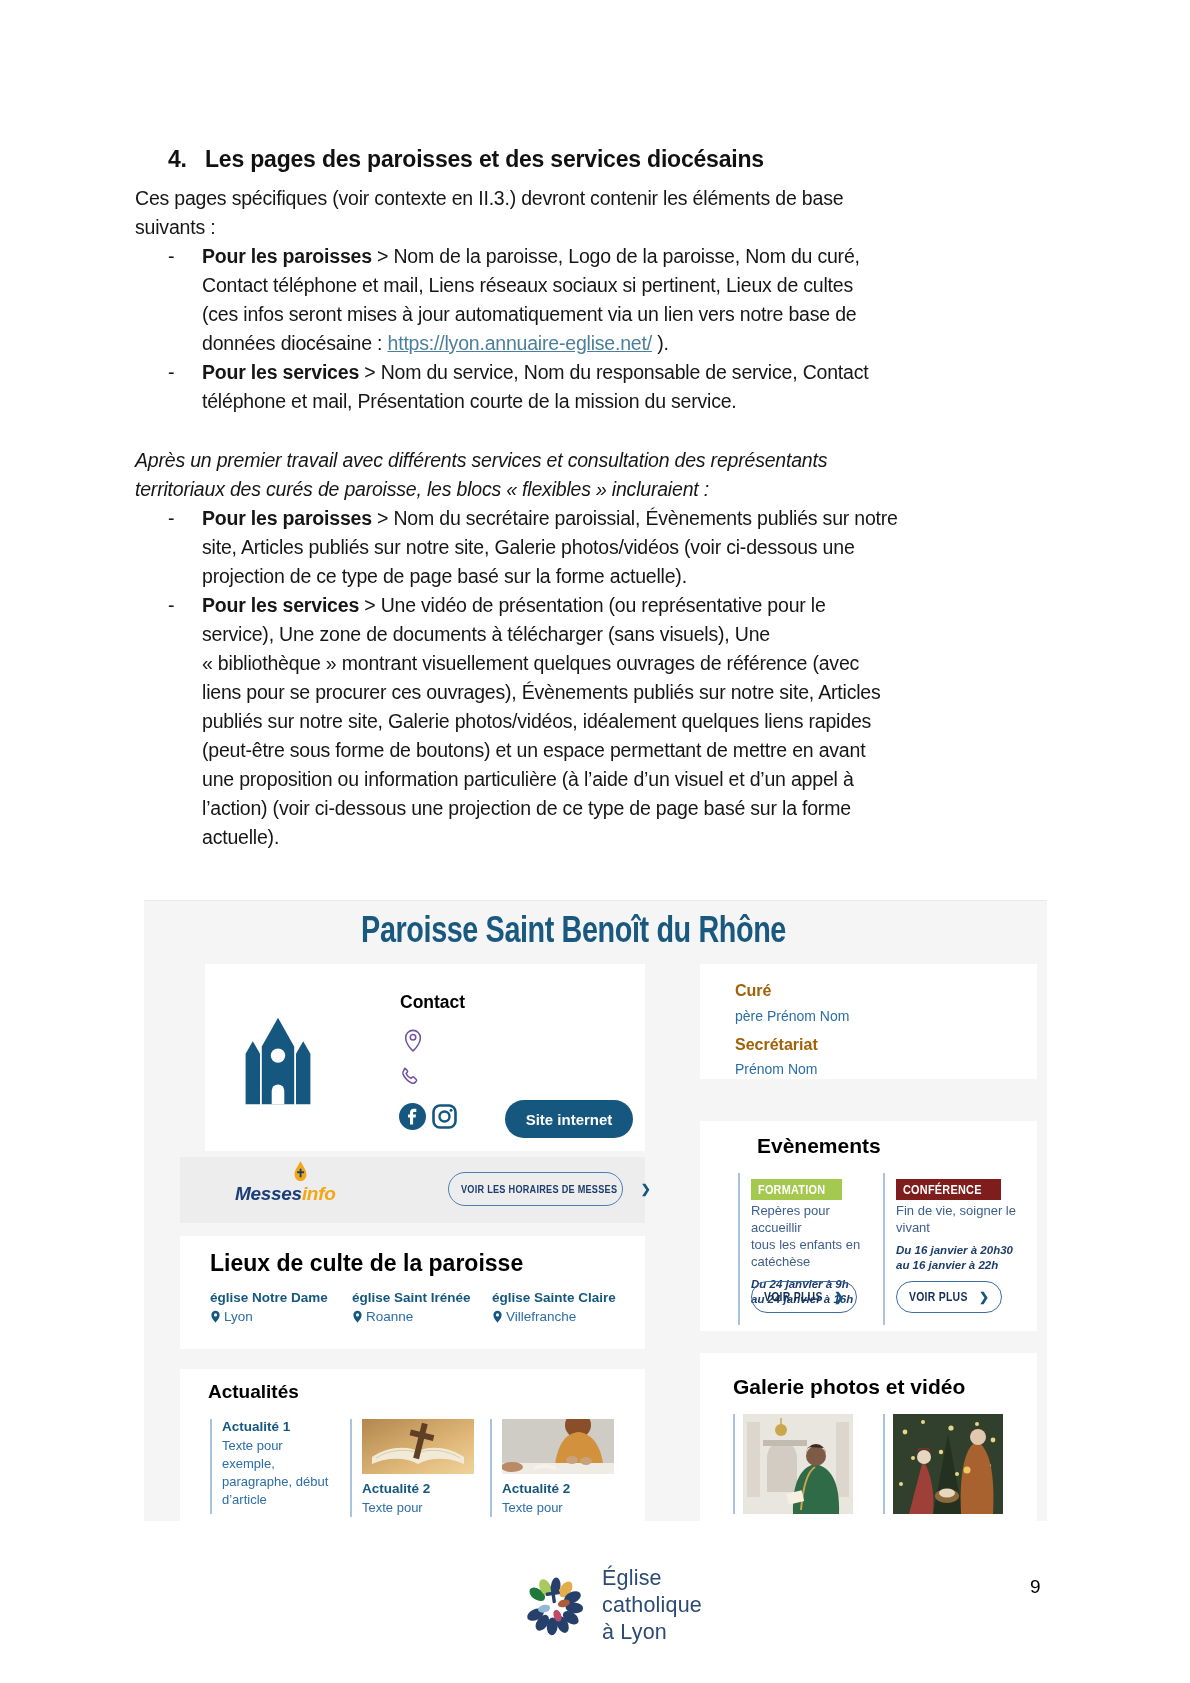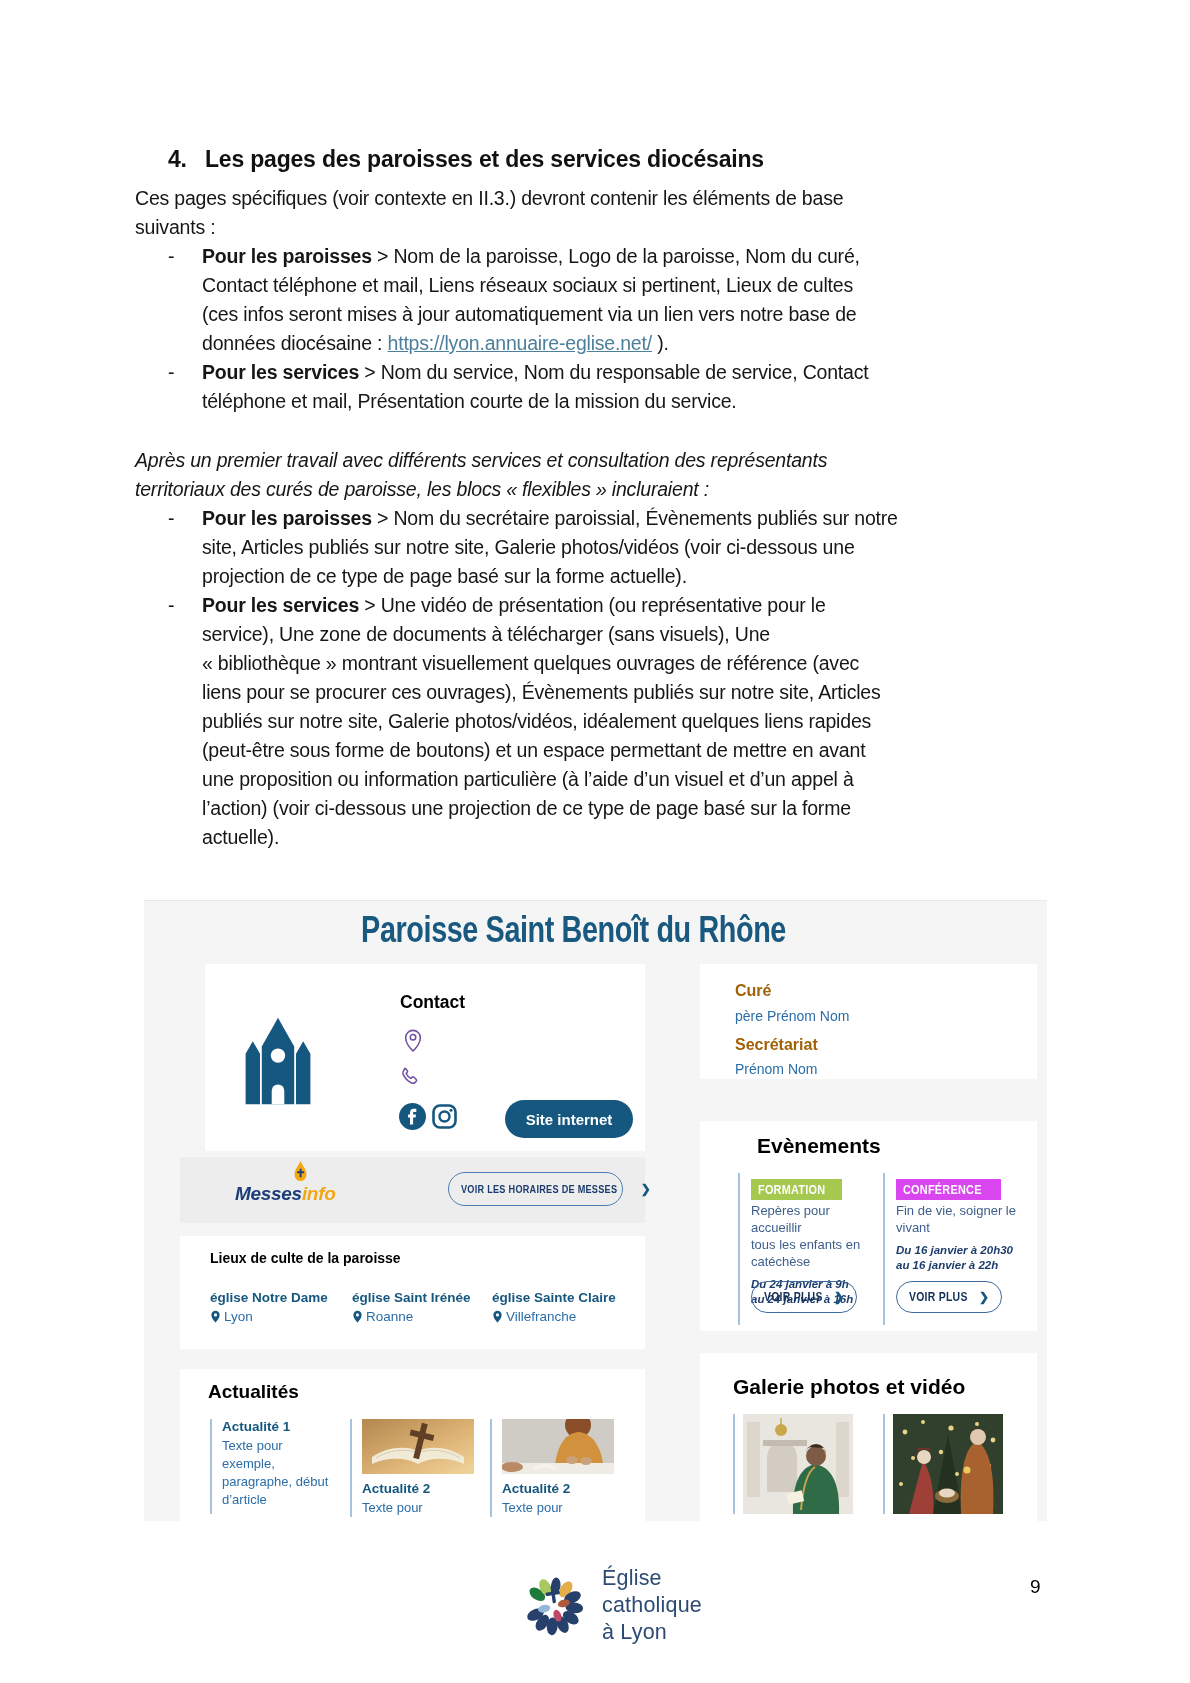--- a/index.html
+++ b/index.html
@@ -45,21 +45,21 @@
   .mi-messes{color:#1c3e78;}
   .mi-info{color:#f3a712;}
   .mi-flame{position:absolute;left:112px;top:4px;}
   .pill-btn{position:absolute;border:1.5px solid #4d7fb5;border-radius:17px;background:transparent;
             display:flex;align-items:center;justify-content:space-between;cursor:pointer;color:#1c3c6e;font-weight:bold;}
   .mi-btn{left:268px;top:15px;width:175px;height:34px;padding:16px 12px;font-size:10.5px;box-sizing:border-box;}
   .chev{color:#15577f;font-weight:bold;font-size:12px;}
 
   
   .card-lieux{left:36px;top:335px;width:465px;height:113px;}
-  .l-head{left:30px;top:14px;font-size:14px;text-align:center;}
+  .l-head{left:30px;top:14px;font-size:23px;text-align:center;}
   .l-col{position:absolute;top:54px;font-size:13.5px;}
   .l-name{font-weight:bold;color:#15577f;}
   .l-city{margin-top:4px;color:#2b6da8;display:flex;align-items:center;gap:3px;}
 
   
   .card-actu{left:36px;top:468px;width:465px;height:152px;overflow:hidden;}
   .a-head{left:28px;top:12px;font-size:19px;}
   .a-col{position:absolute;top:50px;border-left:2px solid #a8c3dd;padding-left:10px;}
   .a-title{font-weight:bold;color:#15577f;font-size:13.5px;}
   .a-text{color:#2b6da8;font-size:13px;line-height:18px;margin-top:3px;}
@@ -71,21 +71,21 @@
   .q-name{position:absolute;left:35px;color:#2b6da8;font-size:14px;}
 
   
   .card-events{left:556px;top:220px;width:337px;height:210px;}
   .e-head{left:33px;top:13px;font-size:21px;margin-left:24px;}
   .e-col{position:absolute;top:52px;height:152px;border-left:2px solid #a8c3dd;padding-left:11px;box-sizing:border-box;}
   .e-col1{left:38px;width:145px;}
   .e-col2{left:183px;width:150px;}
   .e-badge{display:inline-block;color:#fff;font-weight:bold;font-size:12.5px;padding:4px 7px 3px;margin-top:6px;}
   .ev-badge-0{background:#a5c94f;}
-  .ev-badge-1{background:#d946ef;}
+  .ev-badge-1{background:#7f1d1d;}
   .e-title{margin-top:2px;font-size:13px;line-height:17px;color:#3e5e8c;}
   .e-dates{margin-top:7px;font-size:11.5px;line-height:15px;color:#1d3c6b;font-weight:bold;font-style:italic;}
   .e-btn{top:108px;width:106px;height:32px;padding:0 12px;font-size:12px;box-sizing:border-box;border-color:#3e6ca0;color:#132f57;}
 
   
   .card-galerie{left:556px;top:452px;width:337px;height:168px;overflow:hidden;}
   .g-head{left:33px;top:22px;font-size:21px;}
   .g-item{position:absolute;top:61px;border-left:2px solid #a8c3dd;padding-left:8px;}
   .g-item svg{display:block;cursor:pointer;}
 

